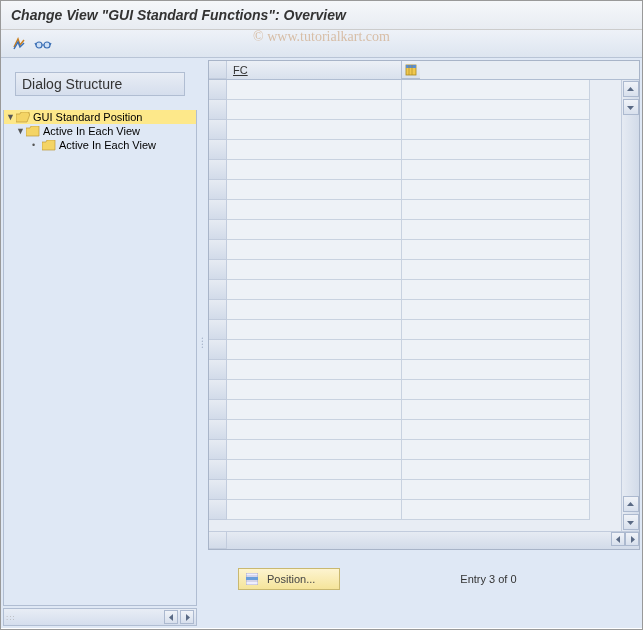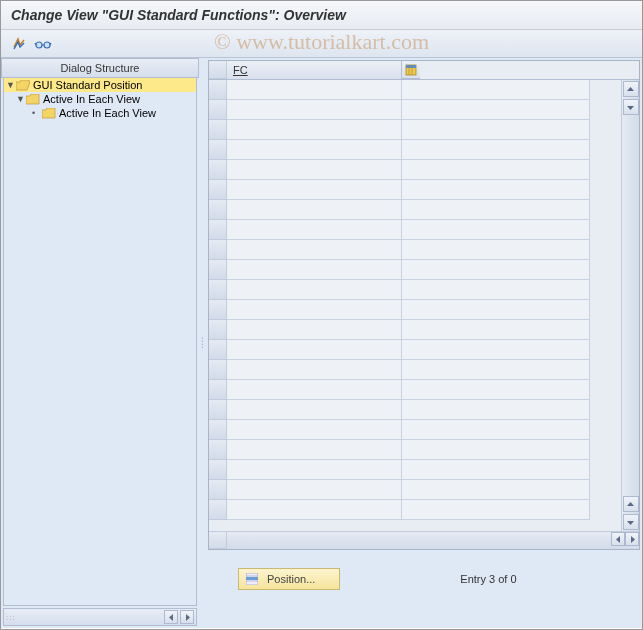--- a/index.html
+++ b/index.html
@@ -49,24 +49,23 @@
       width: 198px;
       background: #dfe8f5;
       position: relative;
       display: flex;
       flex-direction: column;
     }
     .sidebar-header {
       background: linear-gradient(#e8edf5, #d5deed);
       border: 1px solid #b0bdd2;
       padding: 3px 6px;
-      margin: 0;
-      font-size: 11px;
+      margin: 14px;
+      font-size: 14px;
       color: #333;
-      text-align: center;
     }
     .tree {
       flex: 1;
       background: #dfe8f5;
       margin: 0 2px;
       overflow: hidden;
       border: 1px solid #b0bdd2;
       border-top: none;
     }
     .tree-node {
@@ -239,21 +238,21 @@
     .entry-status {
       color: #333;
       font-size: 11px;
     }
     .watermark {
       position: absolute;
       top: 28px;
       left: 0;
       right: 0;
       text-align: center;
-      font-size: 22px;
+      font-size: 14px;
       color: rgba(200,150,100,0.55);
       pointer-events: none;
       font-family: Georgia, serif;
     }
     svg { display: block; }
   </style>
 </head>
 <body>
 
 <div class="title-bar">Change View "GUI Standard Functions": Overview</div>

